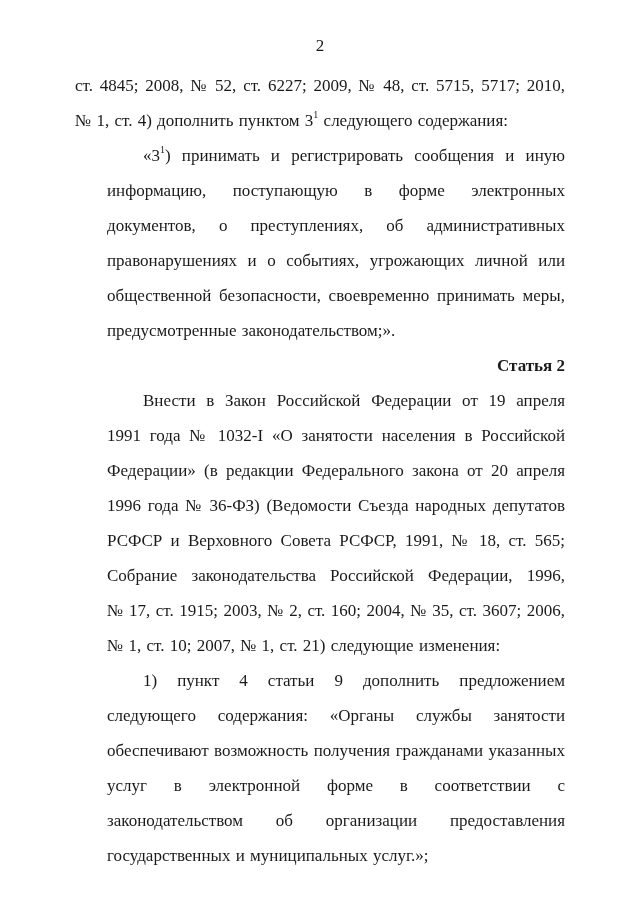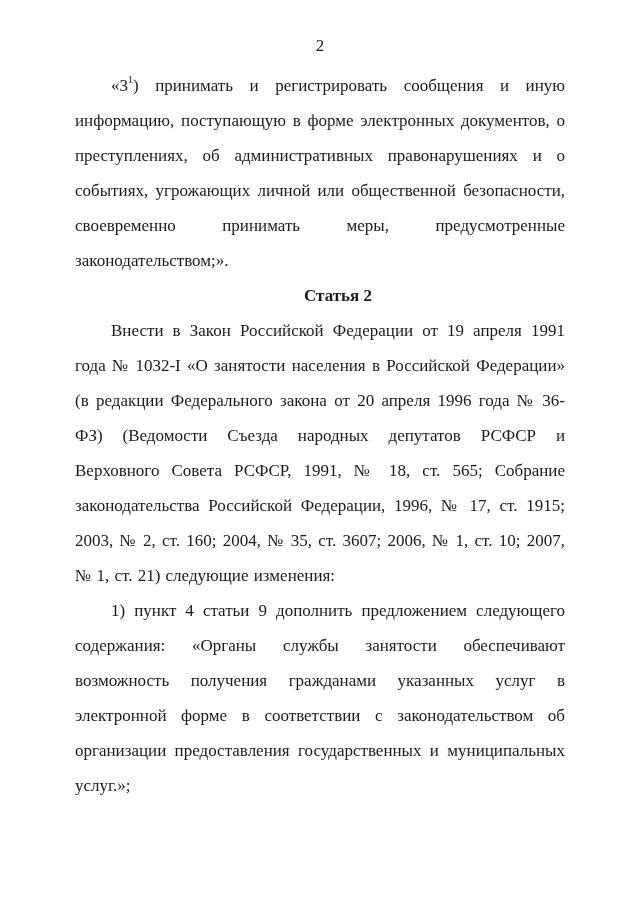--- a/index.html
+++ b/index.html
@@ -26,43 +26,45 @@
   }
   .para {
     margin: 0;
     font-size: 17px;
     line-height: 35px;
     text-align: justify;
     word-spacing: 1px;
   }
   .indent {
     text-indent: 36px;
+    margin-left: 32px;
   }
   .heading {
     font-weight: bold;
-    text-align: center;
+    text-align: right;
     word-spacing: normal;
   }
   sup.idx {
     font-size: 10px;
     line-height: 0;
     vertical-align: baseline;
     position: relative;
     top: -8px;
   }
 </style>
 </head>
 <body>
 
 <div class="page">
 
   <div class="page-number">2</div>
 
   <main>
 
+    <p class="para"><span>ст.&nbsp;4845; 2008, №&nbsp;52, ст.&nbsp;6227; 2009, №&nbsp;48, ст.&nbsp;5715, 5717; 2010, №&nbsp;1, ст.&nbsp;4) дополнить пунктом 3</span><sup class="idx">1</sup><span> следующего содержания:</span></p>
 
     <p class="para indent"><span>«3</span><sup class="idx">1</sup><span>) принимать и регистрировать сообщения и иную информацию, поступающую в форме электронных документов, о преступлениях, об административных правонарушениях и о событиях, угрожающих личной или общественной безопасности, своевременно принимать меры, предусмотренные законодательством;».</span></p>
 
     <p class="para indent heading">Статья 2</p>
 
     <p class="para indent">Внести в Закон Российской Федерации от 19 апреля 1991 года №&nbsp;1032-I «О занятости населения в Российской Федерации» (в редакции Федерального закона от 20 апреля 1996 года №&nbsp;36-ФЗ) (Ведомости Съезда народных депутатов РСФСР и Верховного Совета РСФСР, 1991, №&nbsp;18, ст.&nbsp;565; Собрание законодательства Российской Федерации, 1996, №&nbsp;17, ст.&nbsp;1915; 2003, №&nbsp;2, ст.&nbsp;160; 2004, №&nbsp;35, ст.&nbsp;3607; 2006, №&nbsp;1, ст.&nbsp;10; 2007, №&nbsp;1, ст.&nbsp;21) следующие изменения:</p>
 
     <p class="para indent">1) пункт 4 статьи 9 дополнить предложением следующего содержания: «Органы службы занятости обеспечивают возможность получения гражданами указанных услуг в электронной форме в соответствии с законодательством об организации предоставления государственных и муниципальных услуг.»;</p>
 
   </main>

